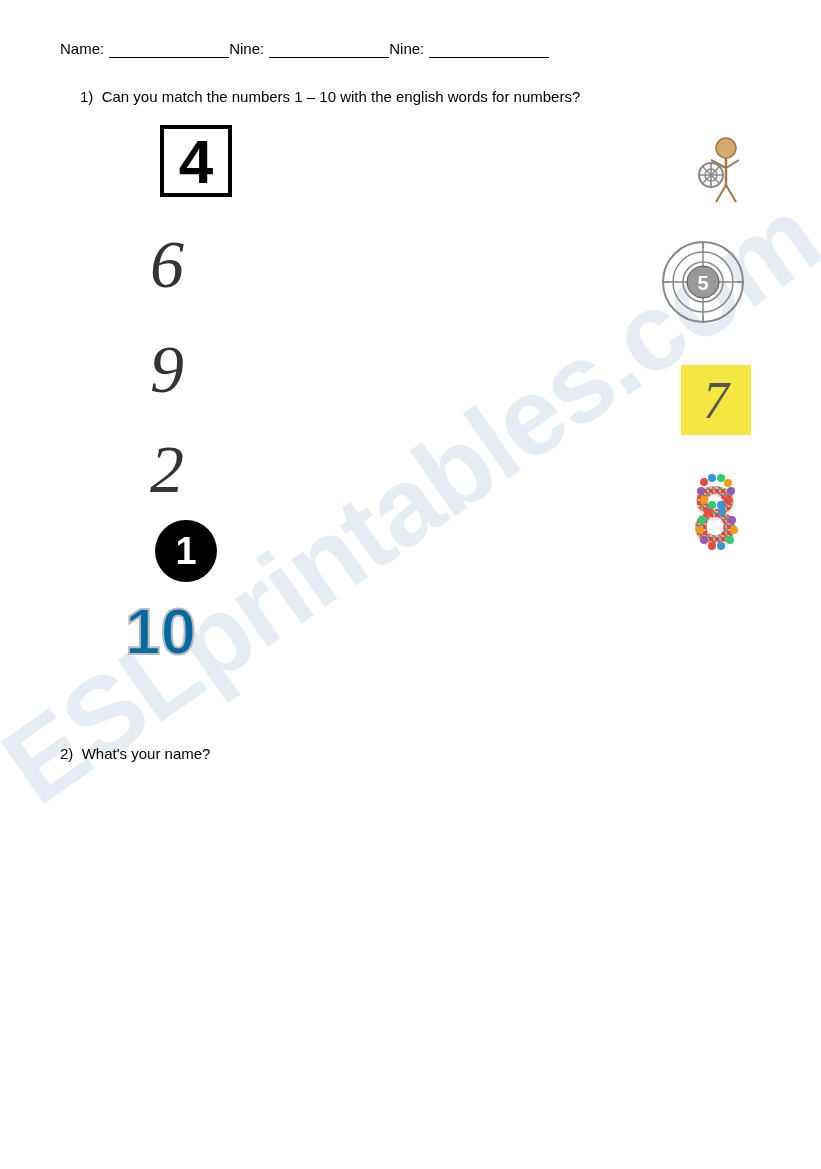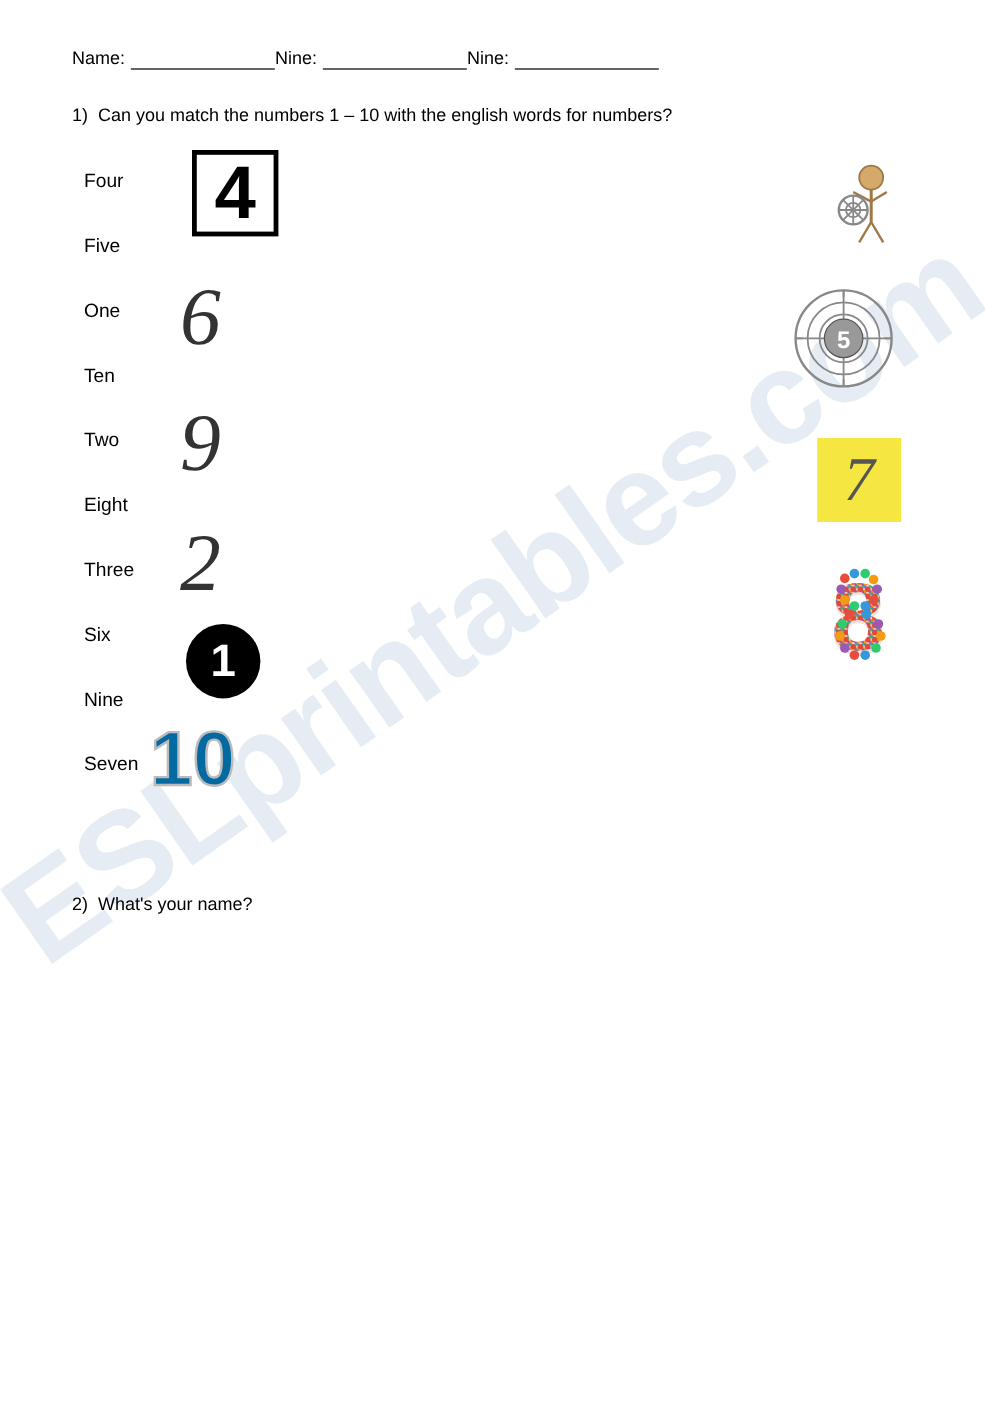--- a/index.html
+++ b/index.html
@@ -63,20 +63,21 @@
       display: inline-block;
     }
 
     
     .question {
       font-family: Arial, sans-serif;
       font-size: 15px;
       margin-bottom: 20px;
       position: relative;
       z-index: 1;
+      margin-left: 20px;
     }
     .question-text {
       margin-bottom: 6px;
     }
     .words-column {
       width: 200px;
       display: flex;
       flex-direction: column;
       gap: 0px;
     }
@@ -223,32 +224,20 @@
 
   <div class="question">
     <div class="question-text">
       <span>1)</span>
       &nbsp;<span>Can you match the numbers 1 – 10 with the english words for numbers?</span>
     </div>
   </div>
 
   <div class="match-container">
 
-    <div class="words-column">
-      <div class="word-item">Four</div>
-      <div class="word-item">Five</div>
-      <div class="word-item">One</div>
-      <div class="word-item">Ten</div>
-      <div class="word-item">Two</div>
-      <div class="word-item">Eight</div>
-      <div class="word-item">Three</div>
-      <div class="word-item">Six</div>
-      <div class="word-item">Nine</div>
-      <div class="word-item">Seven</div>
-    </div>
 
     <div class="num-4">4</div>
 
     <div class="num-6">6</div>
 
     <div class="num-9">9</div>
 
     <div class="num-2">2</div>
 
     <div class="num-1-circle">1</div>

